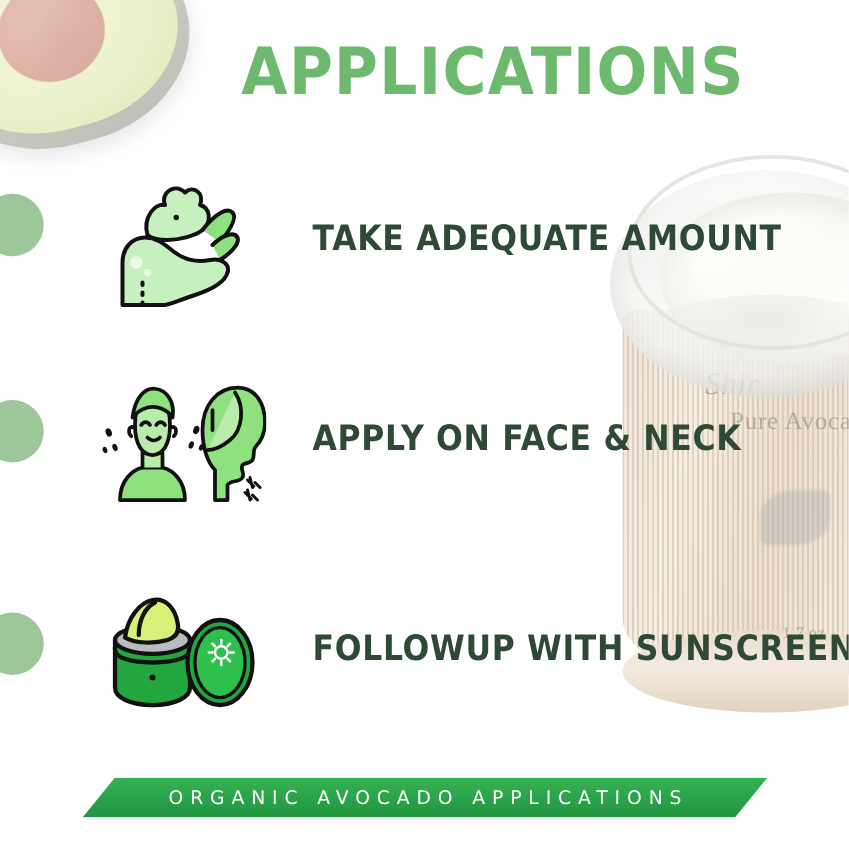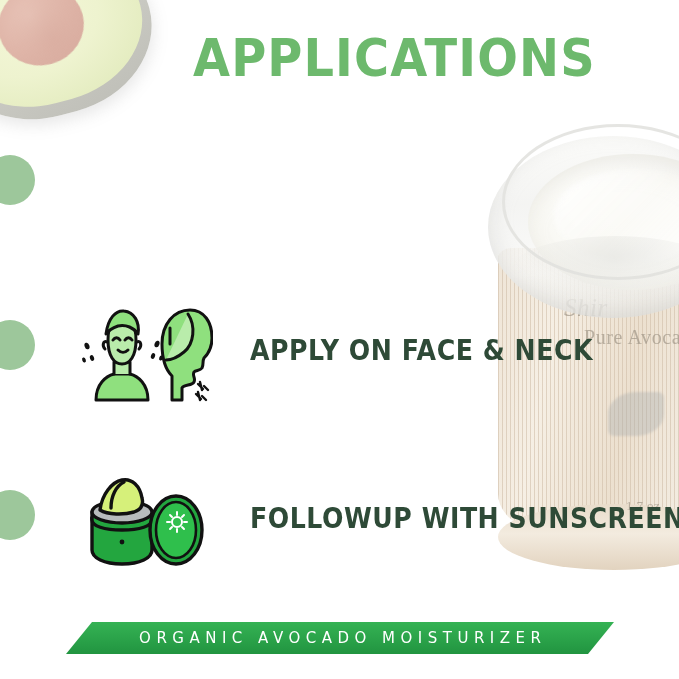--- a/index.html
+++ b/index.html
@@ -276,20 +276,37 @@
     <div class="jar-glass-rim"></div>
     <div class="jar-inner-shadow"></div>
   </div>
 
   <div class="title">APPLICATIONS</div>
 
   <div class="side-circle" style="top:155px"></div>
   <div class="side-circle" style="top:320px"></div>
   <div class="side-circle" style="top:490px"></div>
 
+  <div class="step" style="top:140px">
+    <div class="step-icon">
+      <svg viewBox="0 0 120 110" width="120" height="110">
+        <g fill="none" stroke="#111111" stroke-width="3.2" stroke-linecap="round" stroke-linejoin="round">
+          <path d="M40 48 C36 34 46 22 54 24 C50 14 62 6 70 14 C76 8 86 14 82 24 C90 26 92 38 84 44 C78 49 64 52 56 52 C48 52 43 51 40 48 Z" fill="#c7f0bf"></path>
+          <path d="M84 44 C95 30 104 26 108 30 C112 34 106 44 98 54" fill="#8fe07e"></path>
+          <path d="M92 56 C102 46 110 46 112 50 C114 55 106 63 98 68" fill="#8fe07e"></path>
+          <path d="M20 104 L20 70 C20 58 28 50 38 50 C48 50 54 56 62 62 C70 68 80 70 90 68 C100 66 106 72 104 78 C102 86 90 92 78 96 C68 99 58 104 54 104 Z" fill="#c7f0bf"></path>
+          <path d="M36 104 L36 84" stroke-dasharray="2 6"></path>
+        </g>
+        <circle cx="31" cy="70" r="5" fill="#e9fbe3"></circle>
+        <circle cx="40" cy="78" r="3" fill="#e9fbe3"></circle>
+        <circle cx="63" cy="34" r="2.2" fill="#111111"></circle>
+      </svg>
+    </div>
+    <div class="step-label">TAKE ADEQUATE AMOUNT</div>
+  </div>
 
   <div class="step" style="top:468px">
     <div class="step-icon">
       <svg viewBox="0 0 130 110" width="130" height="110">
         <g stroke="#111111" stroke-width="3.4" stroke-linejoin="round" stroke-linecap="round">
 
           <path d="M14 50 L14 82 C14 90 26 96 44 96 C62 96 74 90 74 82 L74 50 Z" fill="#23a63f"></path>
           <ellipse cx="44" cy="50" rx="30" ry="11" fill="#2fbf4c"></ellipse>
 
           <path d="M14 44 L14 52 C14 58 26 62 44 62 C62 62 74 58 74 52 L74 44" fill="#23a63f"></path>
@@ -353,16 +370,16 @@
         <g fill="#111111">
           <path d="M120 84 l5 5 M122 82 l2 8 M126 86 l4 4" stroke="#111111" stroke-width="2.4" stroke-linecap="round"></path>
           <path d="M118 94 l5 5 M120 92 l2 8 M124 96 l4 4" stroke="#111111" stroke-width="2.4" stroke-linecap="round"></path>
         </g>
       </svg>
     </div>
     <div class="step-label">APPLY ON FACE &amp; NECK</div>
   </div>
 
   <div class="ribbon">
-    <div class="ribbon-text">ORGANIC AVOCADO MOISTURIZER</div>
+    <div class="ribbon-text">ORGANIC AVOCADO APPLICATIONS</div>
   </div>
 
 </div>
 
 </body></html>

